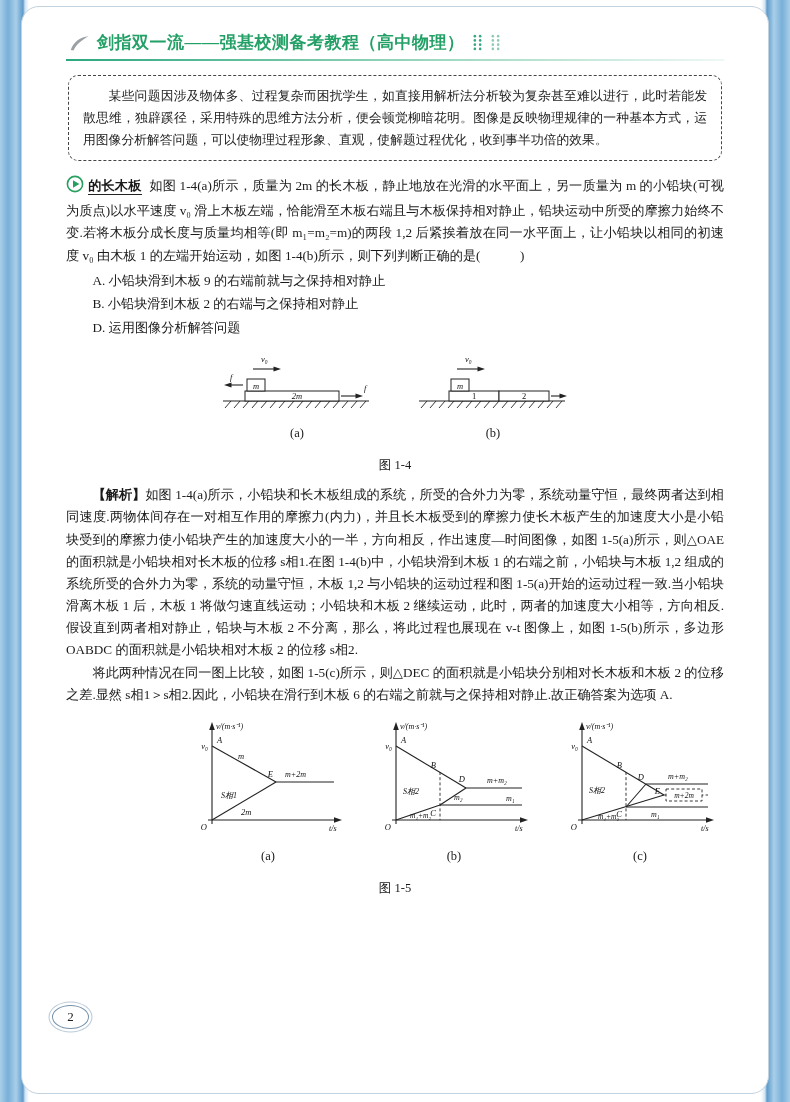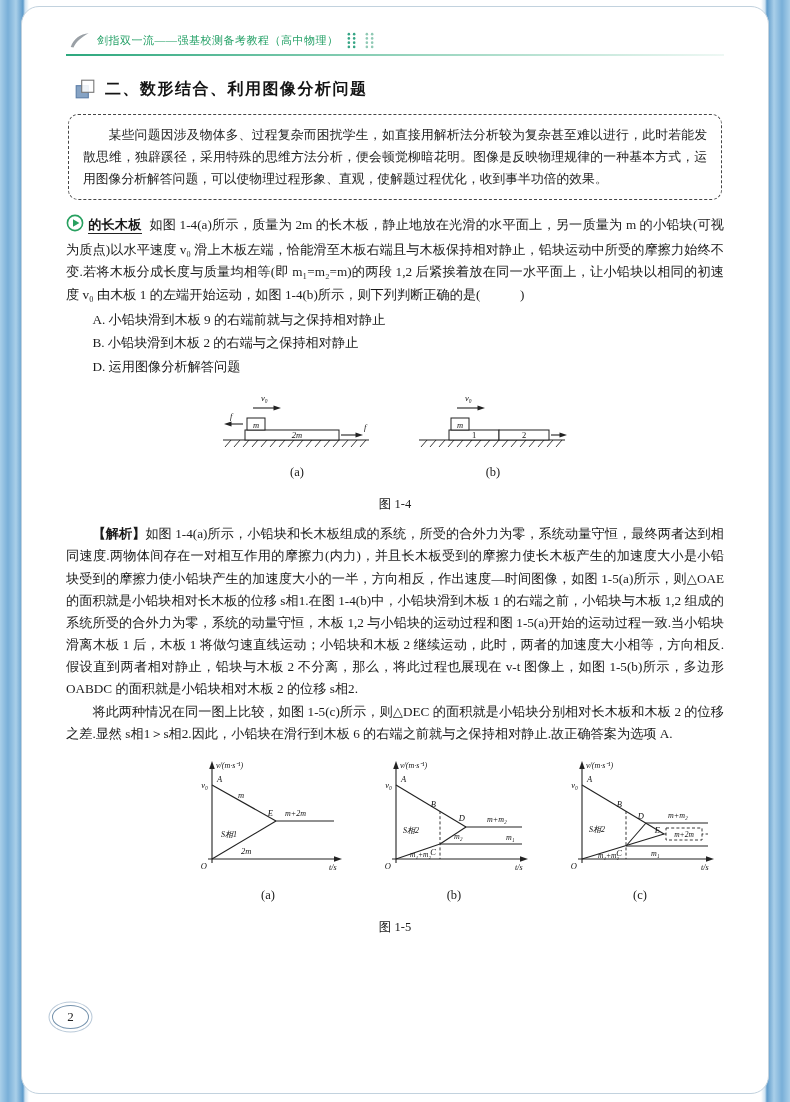--- a/index.html
+++ b/index.html
@@ -10,21 +10,21 @@
     color:#1a1a1a;
     background:linear-gradient(90deg,#a9cfe9 0,#79afd8 8px,#a9cfe9 16px,#5d9aca 23px,#cfe3f2 25px,#ffffff 29px,#ffffff 761px,#cfe3f2 765px,#5d9aca 767px,#a9cfe9 774px,#79afd8 782px,#a9cfe9 790px);
   }
   .page {
     position:absolute; top:6px; bottom:8px; left:21px; right:21px;
     background:#fff; border:1px solid #c2d2de; border-radius:18px;
     padding:24px 44px 0; overflow:hidden;
   }
   
   .hdr { display:flex; align-items:center; gap:7px; padding-left:2px; }
-  .hdr-title { color:#23a066; font-weight:normal; font-size:11px; letter-spacing:0.5px; }
+  .hdr-title { color:#23a066; font-weight:bold; font-size:17px; letter-spacing:0.5px; }
   .hdr-rule { height:2px; margin-top:5px; background:linear-gradient(90deg,#2da87e,#9bd6c0 55%,#eef8f4); }
   
   .section { display:flex; align-items:center; gap:9px; margin:22px 0 0 8px; }
   .section h1 { font-size:16px; font-weight:bold; color:#141414; letter-spacing:1.5px; }
   
   .intro { border:1.6px dashed #444; border-radius:10px; margin:14px 2px 0; padding:9px 14px; }
   .intro p { font-size:12.8px; line-height:1.72; text-align:justify; text-indent:2em; color:#222; }
   
   .model { margin-top:14px; font-size:13.2px; line-height:1.68; text-align:justify; }
   .model-icon { display:inline-block; vertical-align:-3px; margin-right:4px; }
@@ -86,27 +86,20 @@
           <circle cx="7.5" cy="6" r="1.2"></circle>
         <circle cx="2.5" cy="10" r="1.2"></circle>
           <circle cx="7.5" cy="10" r="1.2"></circle>
         <circle cx="2.5" cy="14" r="1.2"></circle>
           <circle cx="7.5" cy="14" r="1.2"></circle>
       </g>
     </svg>
   </div>
   <div class="hdr-rule"></div>
 
-  <div class="section">
-    <svg width="22" height="22" viewBox="0 0 20 20">
-      <rect x="2" y="7" width="11" height="11" fill="#86a3c4" stroke="#5b7da6"></rect>
-      <rect x="7" y="2" width="11" height="11" fill="#ffffff" fill-opacity="0.88" stroke="#777"></rect>
-    </svg>
-    <h1>二、数形结合、利用图像分析问题</h1>
-  </div>
 
   <div class="intro">
     <p>某些问题因涉及物体多、过程复杂而困扰学生，如直接用解析法分析较为复杂甚至难以进行，此时若能发散思维，独辟蹊径，采用特殊的思维方法分析，便会顿觉柳暗花明。图像是反映物理规律的一种基本方式，运用图像分析解答问题，可以使物理过程形象、直观，使解题过程优化，收到事半功倍的效果。</p>
   </div>
 
   <div class="model">
     <span class="model-icon"><svg width="18" height="18" viewBox="0 0 18 18">
       <circle cx="9" cy="9" r="7.6" fill="none" stroke="#27a05f" stroke-width="1.6"></circle>
       <polygon points="7,5.2 13.4,9 7,12.8" fill="#27a05f"></polygon>
     </svg></span><span class="model-label">的长木板</span><span>如图 1-4(a)所示，质量为 2m 的长木板，静止地放在光滑的水平面上，另一质量为 m 的小铅块(可视为质点)以水平速度 v₀ 滑上木板左端，恰能滑至木板右端且与木板保持相对静止，铅块运动中所受的摩擦力始终不变.若将木板分成长度与质量均相等(即 m₁=m₂=m)的两段 1,2 后紧挨着放在同一水平面上，让小铅块以相同的初速度 v₀ 由木板 1 的左端开始运动，如图 1-4(b)所示，则下列判断正确的是(　　　)</span>

